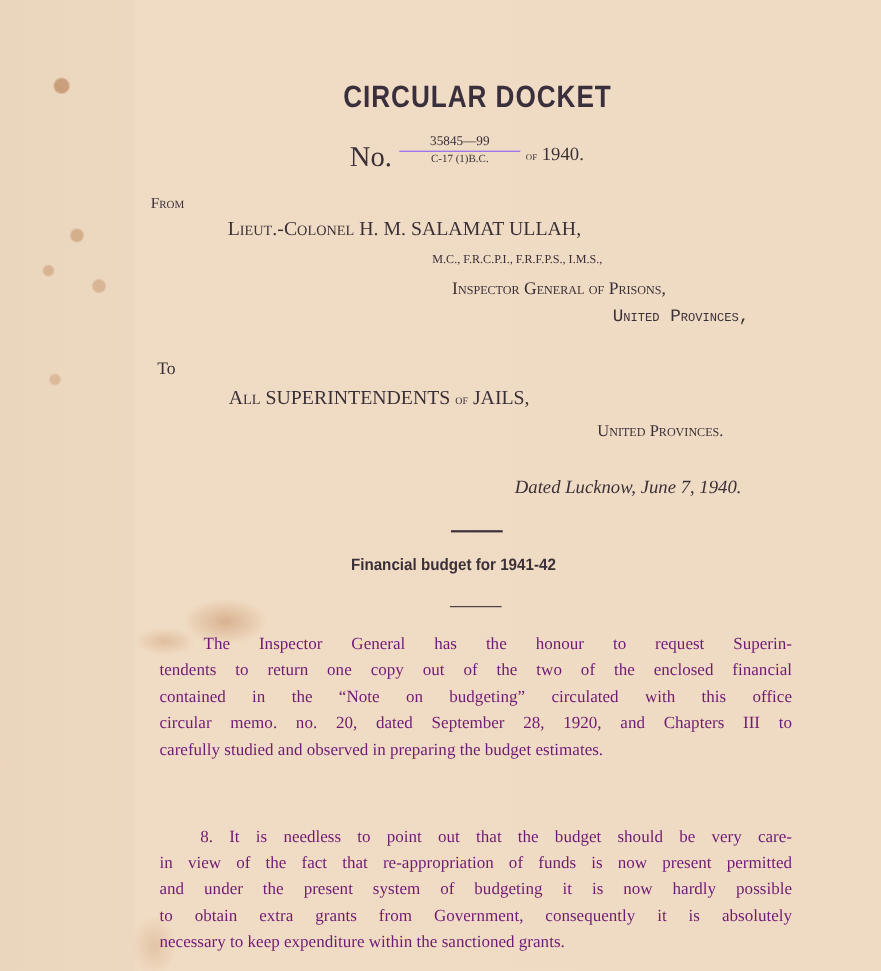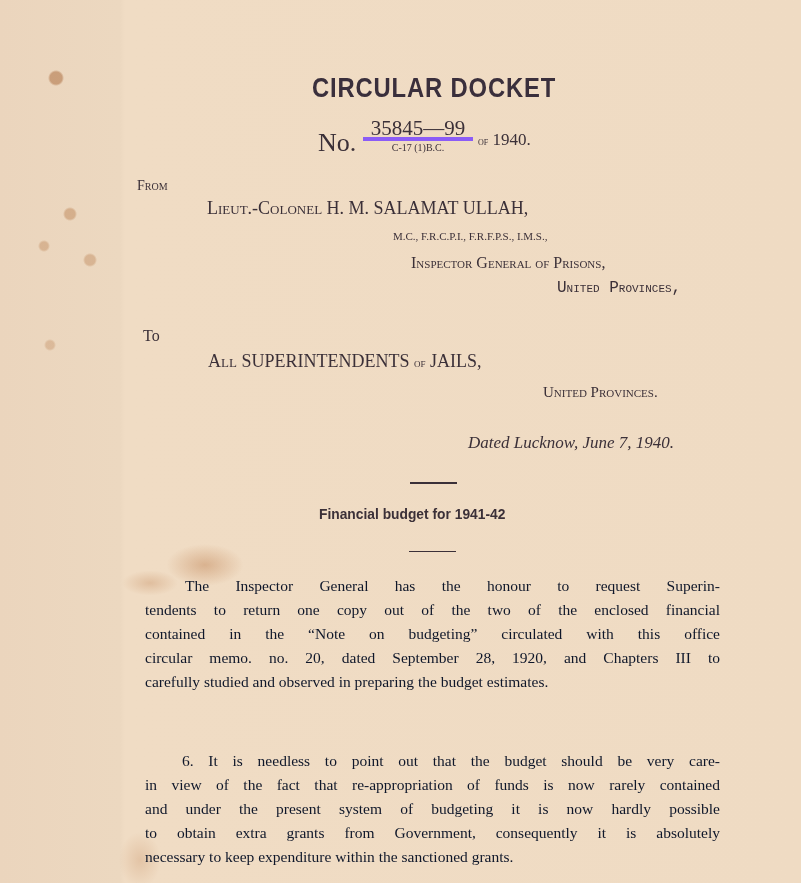--- a/index.html
+++ b/index.html
@@ -16,38 +16,38 @@
       radial-gradient(ellipse 40px 18px at 150px 583px, rgba(175,100,45,0.25), transparent 70%),
       radial-gradient(ellipse 30px 40px at 140px 860px, rgba(175,100,45,0.2), transparent 70%),
       linear-gradient(90deg, #ebd5bd 0, #ecd8c0 120px, #f0dcc4 125px, #efdbc3 800px);
     font-family:"Liberation Serif", "DejaVu Serif", serif;
     color:#3b3038;
   }
   .abs { position:absolute; white-space:nowrap; }
   .title { left:312px; top:72px; font-family:"Liberation Sans Narrow","Liberation Sans",sans-serif; font-weight:bold; font-size:28px; letter-spacing:1px; transform:scaleX(0.85); transform-origin:left; color:#3a2f3c; }
   .no-label { left:318px; top:128px; font-size:26px; }
   .frac { position:absolute; left:363px; top:120px; width:110px; text-align:center; }
-  .frac-num { font-size:21px; display:block; line-height:17px; border-bottom:4px solid #8b5cf6; }
+  .frac-num { font-size:12px; display:block; line-height:17px; border-bottom:1px solid #8b5cf6; }
   .frac-den { font-size:10px; display:block; line-height:13px; }
   .of-year { left:478px; top:130px; font-size:17px; }
   .of { font-size:11px; }
   .sc { font-variant:small-caps; }
   .from { left:137px; top:178px; font-size:14px; }
   .sender-name { left:207px; top:198px; font-size:18px; }
   .quals { left:393px; top:230px; font-size:11px; }
   .sender-title { left:411px; top:254px; font-size:16px; }
   .sender-region { left:557px; top:279px; font-size:16px;font-family:Liberation Mono, monospace; }
   .to { left:143px; top:327px; font-size:16px; }
   .recipient { left:208px; top:351px; font-size:18px; }
   .recipient-region { left:543px; top:384px; font-size:15px; }
   .dated { left:468px; top:433px; font-size:17px; font-style:italic; }
   .rule1 { left:410px; top:482px; width:47px; height:2px; background:#3b3038; }
   .subject { left:319px; top:505px; font-family:"Liberation Sans",sans-serif; font-weight:bold; font-size:15px; transform:scaleX(0.92); transform-origin:left; }
   .rule2 { left:409px; top:551px; width:47px; height:1px; background:#3b3038; }
-  .body-text { left:145px; width:575px; font-size:15.5px; line-height:24px; white-space:normal; color:#0f172a; }
+  .body-text { left:145px; width:575px; font-size:15.5px; line-height:24px; white-space:normal; color:#701a75; }
   .para1 { top:574px; }
   .para2 { top:749px; }
   .line { display:block; text-align:justify; text-align-last:justify; height:24px; white-space:nowrap; }
   .line.last { text-align-last:left; }
   .indent { padding-left:40px; }
   .indent2 { padding-left:37px; }
 </style>
 </head>
 <body>
 
@@ -88,20 +88,20 @@
 
   <div class="abs body-text para1">
     <span class="line indent">The Inspector General has the honour to request Superin-</span>
     <span class="line">tendents to return one copy out of the two of the enclosed financial</span>
     <span class="line">contained in the “Note on budgeting” circulated with this office</span>
     <span class="line">circular memo. no. 20, dated September 28, 1920, and Chapters III to</span>
     <span class="line last">carefully studied and observed in preparing the budget estimates.</span>
   </div>
 
   <div class="abs body-text para2">
-    <span class="line indent2">6. It is needless to point out that the budget should be very care-</span>
-    <span class="line">in view of the fact that re-appropriation of funds is now rarely contained</span>
+    <span class="line indent2">8. It is needless to point out that the budget should be very care-</span>
+    <span class="line">in view of the fact that re-appropriation of funds is now present permitted</span>
     <span class="line">and under the present system of budgeting it is now hardly possible</span>
     <span class="line">to obtain extra grants from Government, consequently it is absolutely</span>
     <span class="line last">necessary to keep expenditure within the sanctioned grants.</span>
   </div>
 
 </div>
 
 </body></html>

